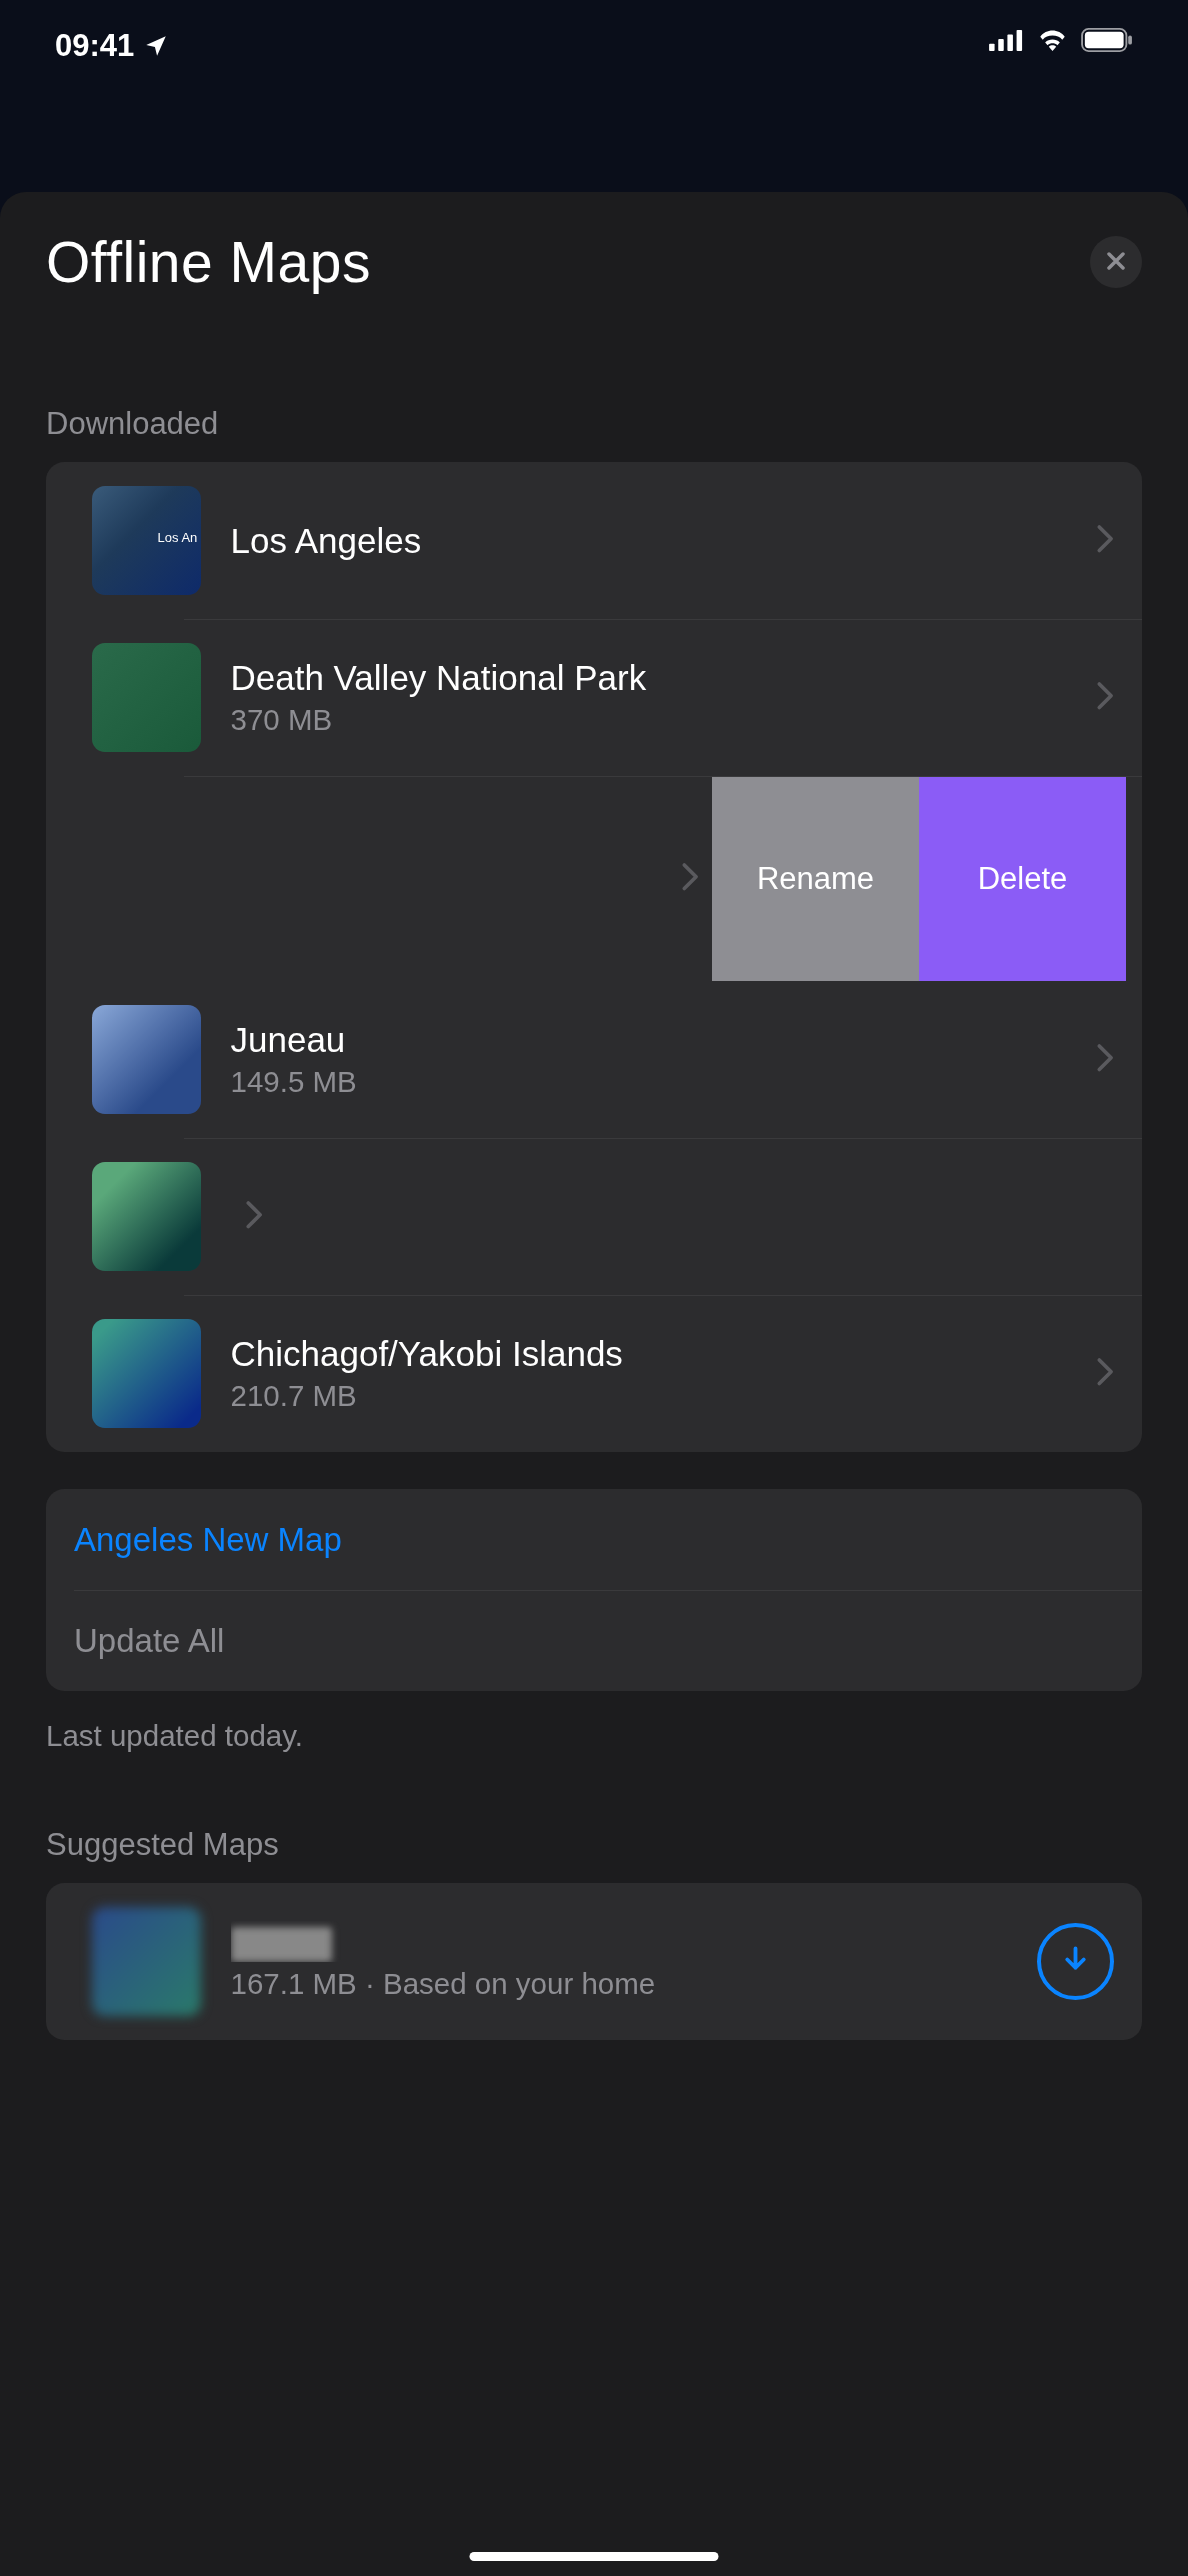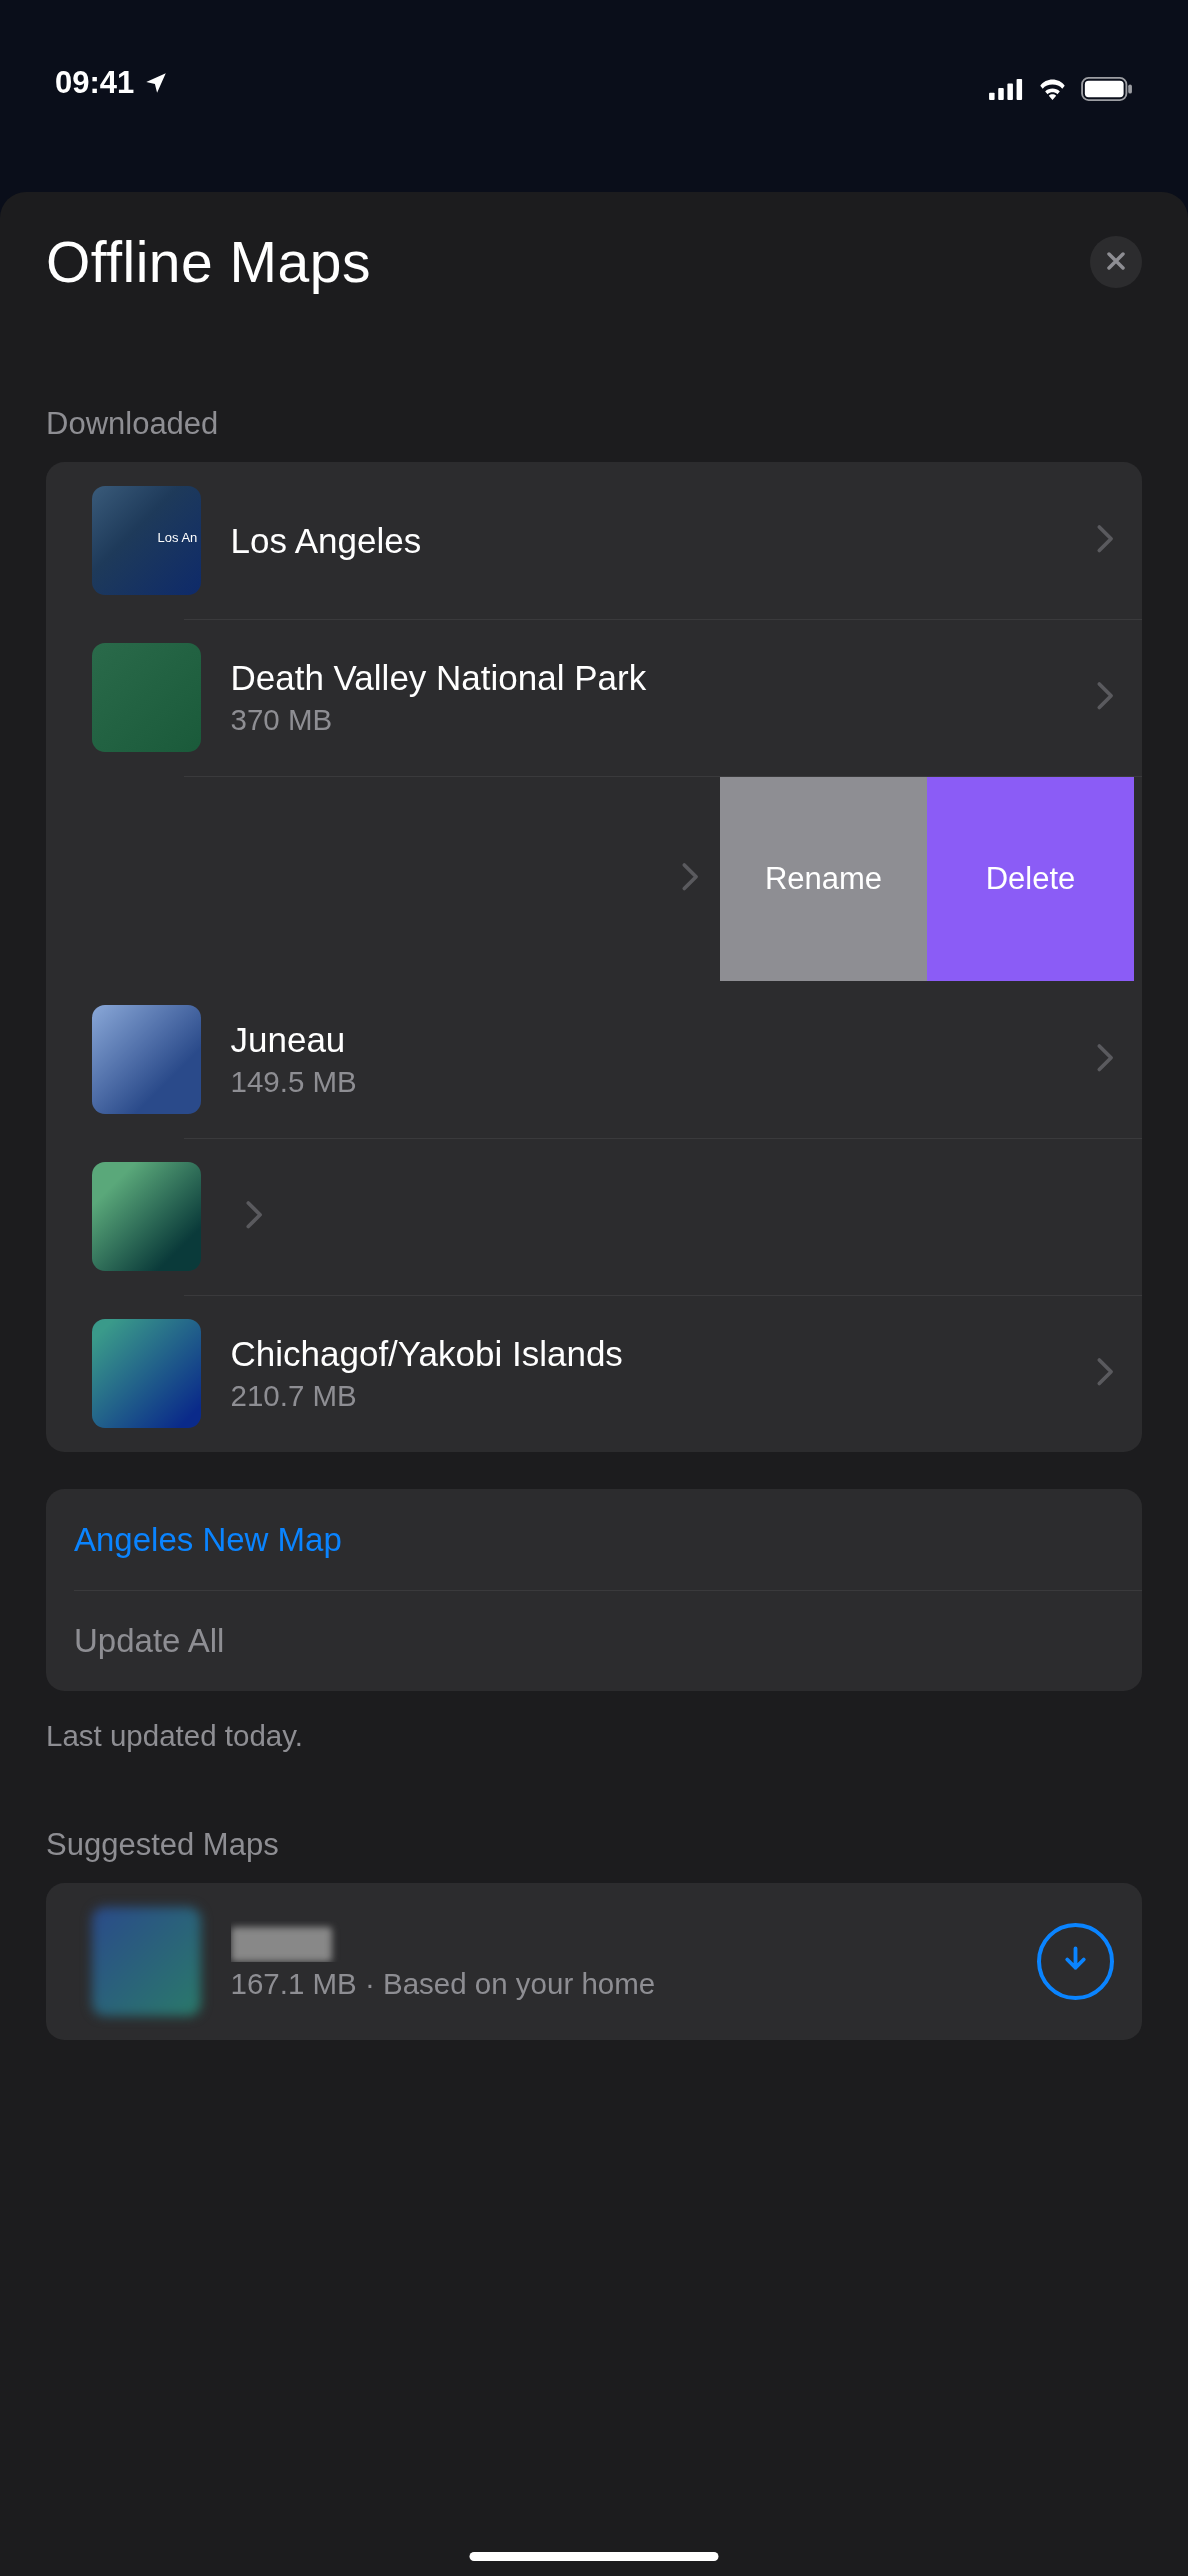--- a/index.html
+++ b/index.html
@@ -1,20 +1,20 @@
 <!DOCTYPE html>
 <html style="font-size:14.7px"><head>
 <meta charset="utf-8">
 <style>
   * { box-sizing: border-box; margin: 0; padding: 0; }
   html, body { width: 1188px; height: 2576px; background: #0a0e1a; overflow: hidden; }
   body { font-family: -apple-system, "SF Pro Text", "Helvetica Neue", Arial, sans-serif; color: #fff; }
 
   
-  .status-bar { height: 101px; display: flex; align-items: flex-end; justify-content: space-between; padding: 0 55px; padding-top: 28px; }
+  .status-bar { height: 101px; display: flex; align-items: flex-start; justify-content: space-between; padding: 0 55px; padding-top: 28px; }
   .status-left { display: flex; align-items: center; gap: 9.2px; }
   .status-time { font-size: 31px; font-weight: 600; }
   .status-right { display: flex; align-items: center; gap: 13px; }
   .status-icon svg { display: block; }
 
   
   .sheet { position: absolute; top: 192px; left: 0; right: 0; bottom: 0; background: #1c1c1e; border-top-left-radius: 26px; border-top-right-radius: 26px; padding: 37px 0 0 0; overflow: hidden; }
 
   .sheet-header { display: flex; align-items: center; justify-content: space-between; padding: 0 46px; margin-bottom: 111px; }
   .sheet-title { font-size: 57px; font-weight: 400; letter-spacing: 0.5px; }
@@ -39,21 +39,21 @@
   .row-text { flex: 1 1 auto; min-width: 0; }
   .row-title { font-size: 35px; color: #fff; font-weight: 400; white-space: nowrap; overflow: hidden; text-overflow: ellipsis; }
   .row-sub { font-size: 29.5px; color: #8e8e93; margin-top: 5.5px; }
   .chev { flex: 0 0 auto; margin-left: 14.7px; color: #5a5a5e; }
 
   
   .swipe-container { position: relative; height: 205px; overflow: hidden; }
   .swipe-container::before { content:""; position:absolute; top:0; left:138px; right:0; height:0.9px; background:#3a3a3c; z-index:2;}
   .swipe-row { position: absolute; top: 0; left: 0; right: 0; height: 100%; display: flex; align-items: center; padding: 0 28px; transform: translateX(-415px); }
   .swipe-row .row-title { font-size: 39px; }
-  .swipe-actions { position: absolute; top: 0; right: 8px; height: 100%; display: flex; }
+  .swipe-actions { position: absolute; top: 0; right: 16px; height: 100%; display: flex; }
   .swipe-btn { height: 100%; width: 207px; display: flex; align-items: center; justify-content: center; font-size: 31px; cursor: pointer; }
   .swipe-btn.rename { background: #8e8e93; color: #fff; }
   .swipe-btn.delete { background: #8b5cf6; color: #fff; }
 
   .plain-row { display: flex; align-items: center; padding: 0 28px; height: 101px; position: relative; }
   .plain-row + .plain-row::before { content:""; position:absolute; top:0; left:28px; right:0; height:0.9px; background:#3a3a3c;}
   .link-text { font-size: 33px; color: #0a84ff; }
   .dim-text { font-size: 33px; color: #8e8e93; }
 
   .footer-note { font-size: 29.5px; color: #8e8e93; padding: 0 46px; margin-bottom: 74px; margin-top: -9.2px; }

